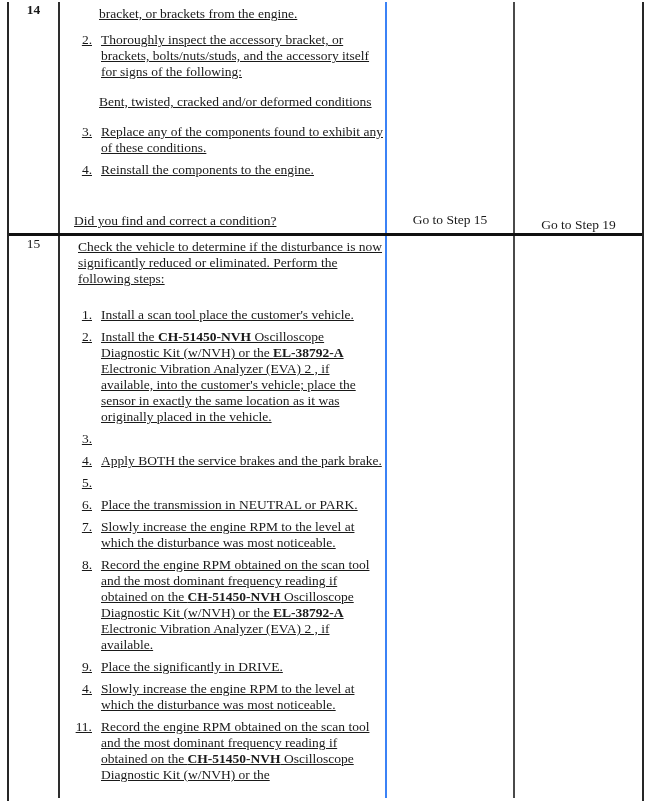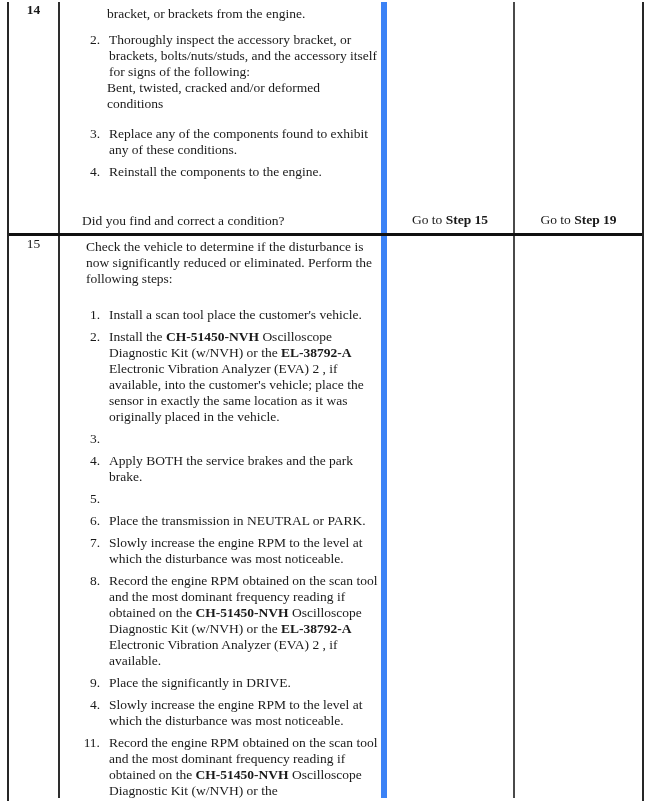--- a/index.html
+++ b/index.html
@@ -32,58 +32,58 @@
   .cell-step {
     width: 51px;
     flex: 0 0 51px;
     border-right: 2px solid #2e2e2e;
     display: flex;
     justify-content: center;
   }
   .cell-action {
     width: 327px;
     flex: 0 0 327px;
-    border-right: 6px solid #3b82f6;
-    padding: 3px 2px 4px 10px;
+    border-right: 2px solid #3b82f6;
+    padding: 3px 2px 4px 2px;
     display: flex;
     flex-direction: column;
+    text-decoration: underline;
   }
   .cell-yes {
     width: 128px;
     flex: 0 0 128px;
     border-right: 2px solid #4a4a4a;
     display: flex;
     align-items: flex-end;
     justify-content: center;
     padding-bottom: 5px;
   }
   .cell-no {
     flex: 1 1 auto;
     display: flex;
     align-items: flex-end;
     justify-content: center;
-    padding-bottom: 5px;
   }
   .step-num-bold { font-weight: bold; }
   .cont-para { margin: 1px 0 10px 37px; }
   .plain-para { margin: 12px; }
-  .indent-para { margin: 0 0 0 37px; }
+  .indent-para { margin: 14px 0 0 37px; }
   .steplist { margin: 0; padding: 0; list-style: none; }
   .li {
     display: grid;
     grid-template-columns: 30px 1fr;
     column-gap: 9px;
     margin-bottom: 6px;
   }
   .li:last-child { margin-bottom: 0; }
   .li .num { text-align: right; }
   .gap-before { margin-top: 14px; }
   .question-para { margin-top: auto; margin-bottom: 0; }
   .intro-para { margin: 0 0 20px 16px; }
-  .goto b { font-weight: bold; }
+  .goto b { font-weight: normal; }
 </style>
 </head>
 <body>
 
 <div class="page">
   <div class="dtable">
 
     <div class="trow trow-14">
       <div class="cell cell-step">
         <span class="step-num-bold">14</span>

